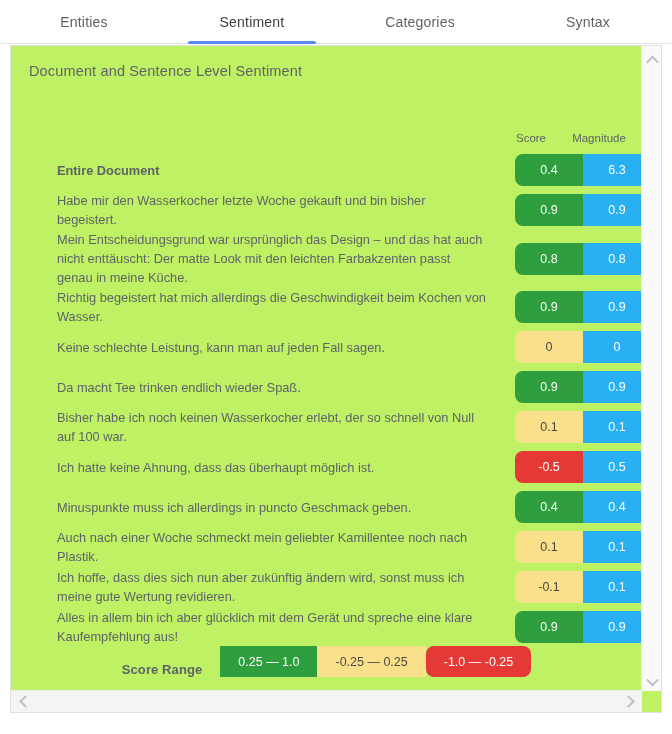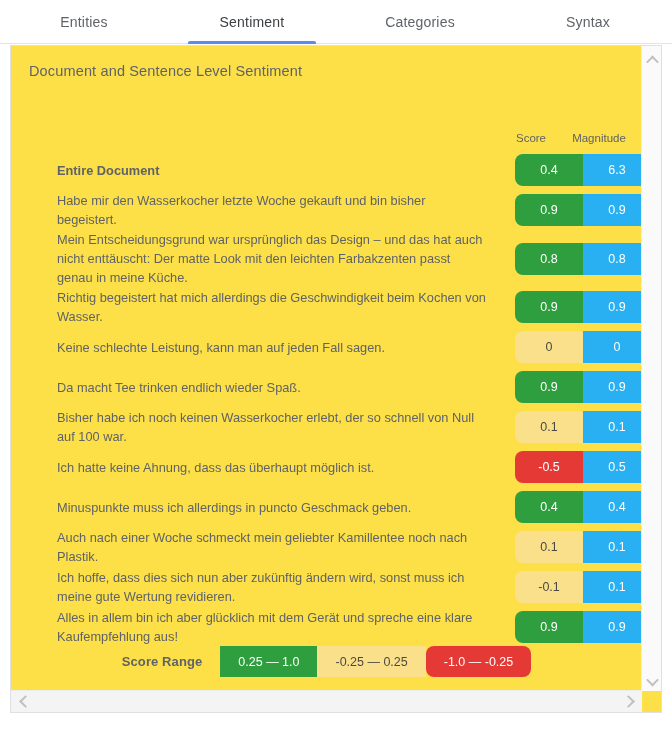--- a/index.html
+++ b/index.html
@@ -31,21 +31,21 @@
     position: absolute; left: 12%; right: 12%; bottom: 0; height: 3px;
     background: #5b8bef; border-radius: 2px 2px 0 0; display: none;
   }
   .tab.active .underline { display: block; }
 
   
   .card {
     position: absolute; left: 10px; top: 45px;
     width: 652px; height: 668px;
     border: 1px solid #e0e0e0;
-    background: #fde047;
+    background: #bef264;
   }
 
   
   .vscroll {
     position: absolute; right: 0; top: 0; width: 20px; height: 645px;
     background: #fafafa; border-left: 1px solid #eceded;
   }
   .vscroll .arrow {
     position: absolute; left: 0; width: 20px; height: 20px;
     display: flex; align-items: center; justify-content: center;
@@ -116,21 +116,21 @@
     font-size: 12.5px; color: #ffffff;
   }
   .chip.score.pos { background: #2e9e3e; }
   .chip.score.neu { background: #fbe08c; color: #4a4a42; }
   .chip.score.neg { background: #e53935; }
   .chip.mag { background: #29b0f2; }
 
   
   .legend {
     position: absolute; left: 0; top: 600px; width: 631px;
-    display: flex; align-items: center; justify-content: center;
+    display: flex; align-items: flex-end; justify-content: center;
   }
   .legend-label {
     font-size: 13px; font-weight: bold; color: #5f6368; margin-right: 18px;
     letter-spacing: .1px;
   }
   .legend-bar { display: flex; }
   .legend-seg {
     height: 31px; display: flex; align-items: center; justify-content: center;
     font-size: 12.5px; color: #fff; padding: 0 18px;
   }

